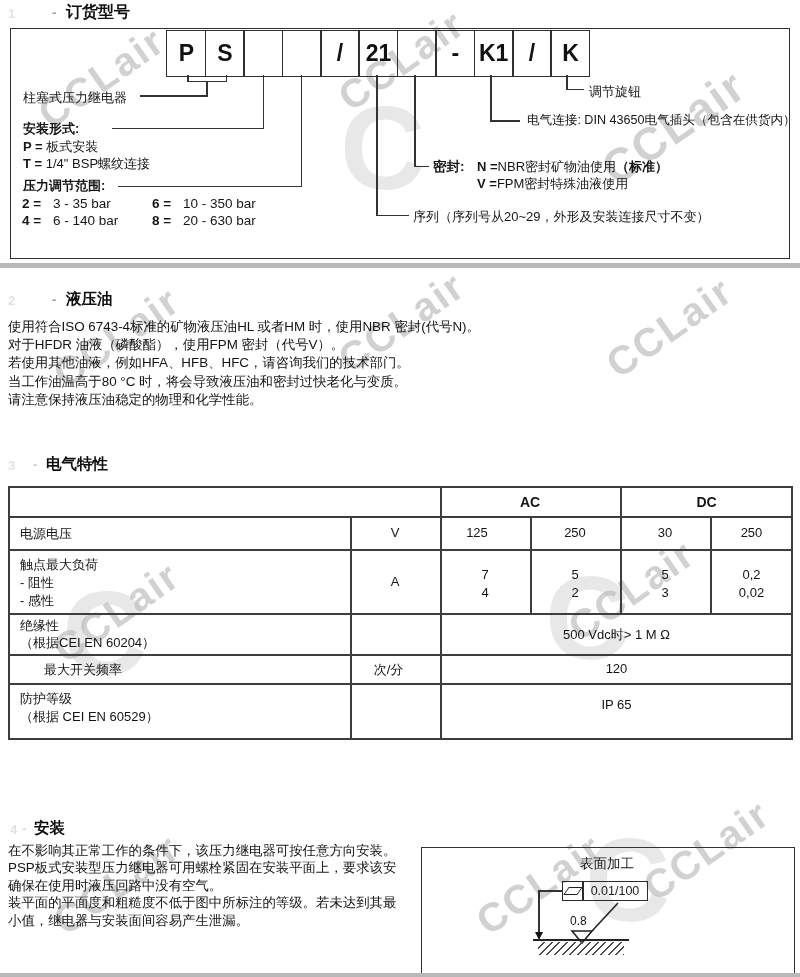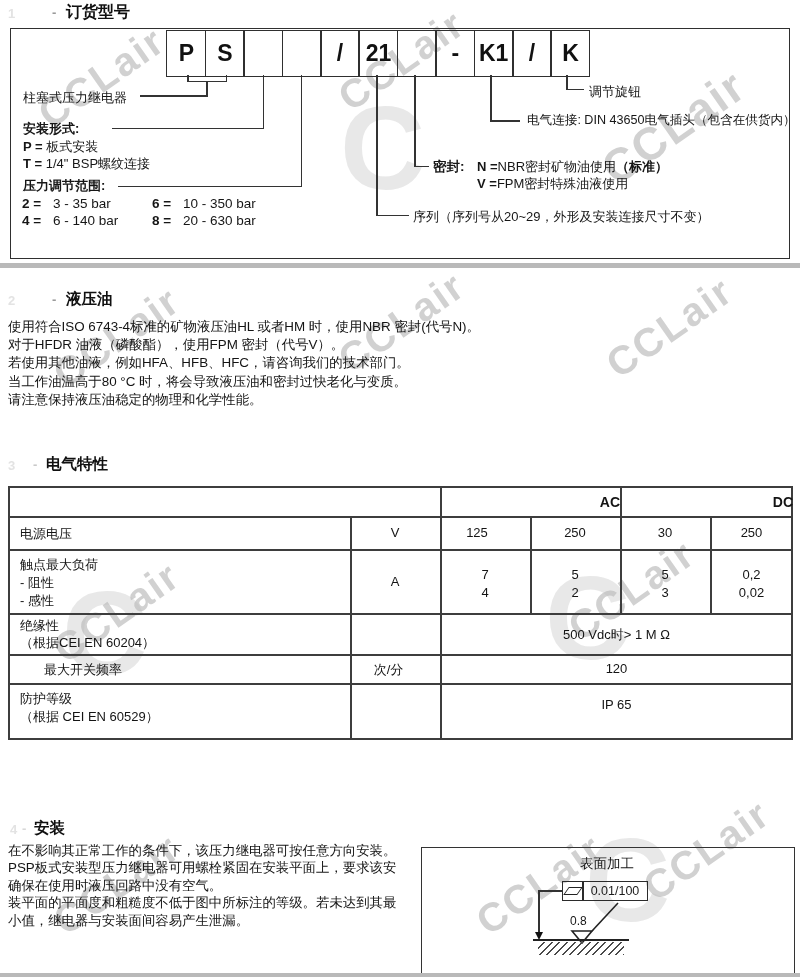--- a/index.html
+++ b/index.html
@@ -28,21 +28,21 @@
   
   .divider{position:absolute;left:0;width:800px;height:4.5px;background:#b9b9b9;}
   
   .btxt{position:absolute;font-size:13.4px;line-height:18.2px;color:#141414;white-space:nowrap;}
   
   .touter{position:absolute;border:2px solid #3d3d3d;box-sizing:border-box;}
   .tlh{position:absolute;height:1.8px;background:#3d3d3d;}
   .tlv{position:absolute;width:1.6px;background:#3d3d3d;}
   .tcell{position:absolute;font-size:13px;color:#141414;white-space:nowrap;}
   .tc{text-align:center;}
-  .thead{font-weight:bold;font-size:14px;text-align:right;}
+  .thead{font-weight:bold;font-size:14px;}
   
   .dbox{position:absolute;border:1.6px solid #333;}
   .frame{position:absolute;border:1.6px solid #2b2b2b;box-sizing:border-box;
          display:flex;align-items:center;justify-content:center;background:transparent;}
   .para{width:12px;height:6px;border:1.3px solid #222;transform:skewX(-35deg);}
   .arrow{position:absolute;width:0;height:0;border-left:4.5px solid transparent;
          border-right:4.5px solid transparent;border-top:8px solid #111;}
   .surf{position:absolute;background:#222;}
   .hatch{position:absolute;background:repeating-linear-gradient(135deg,transparent 0 4px,#4a4a4a 4px 5.4px);}
 </style>

